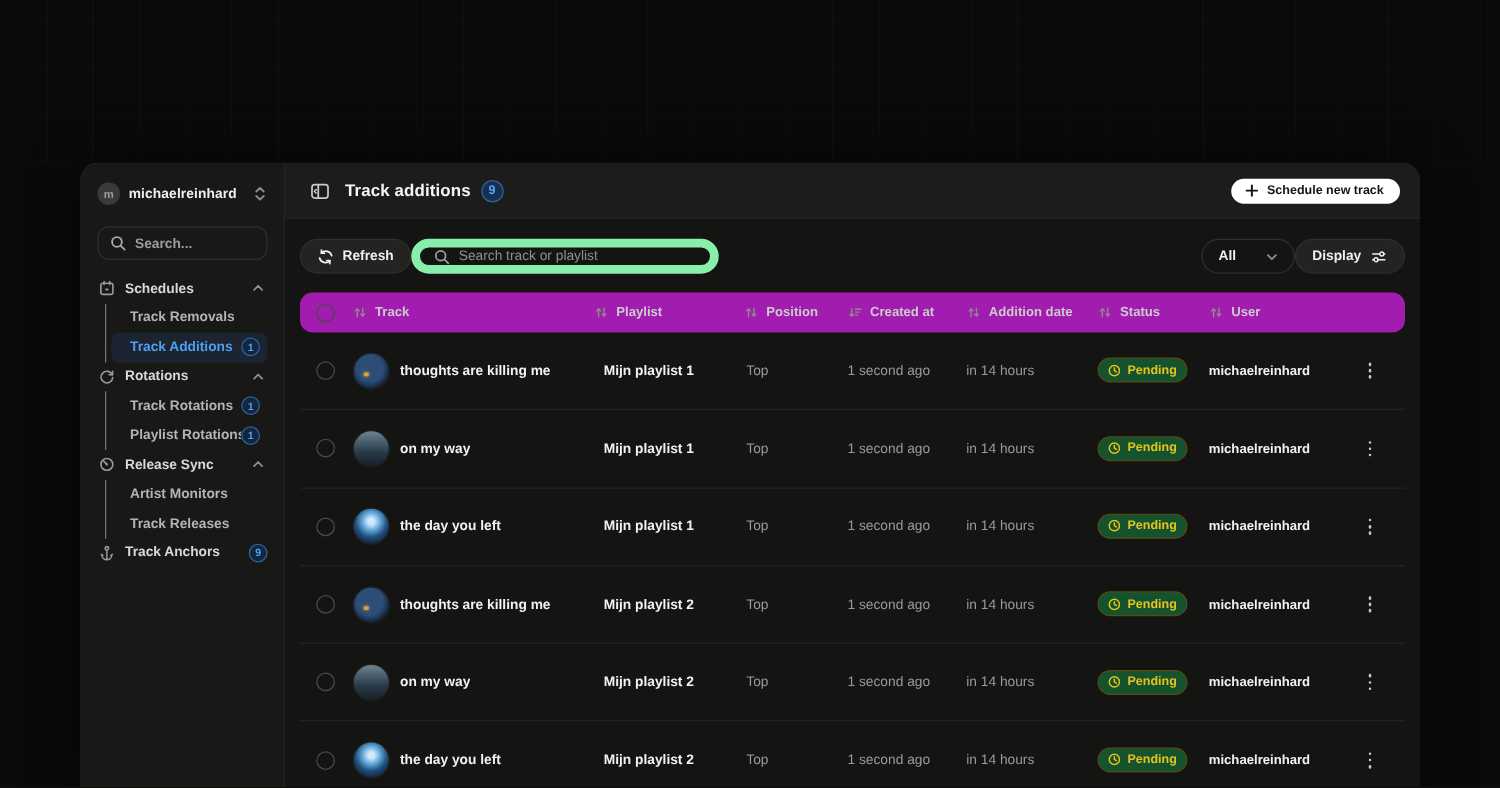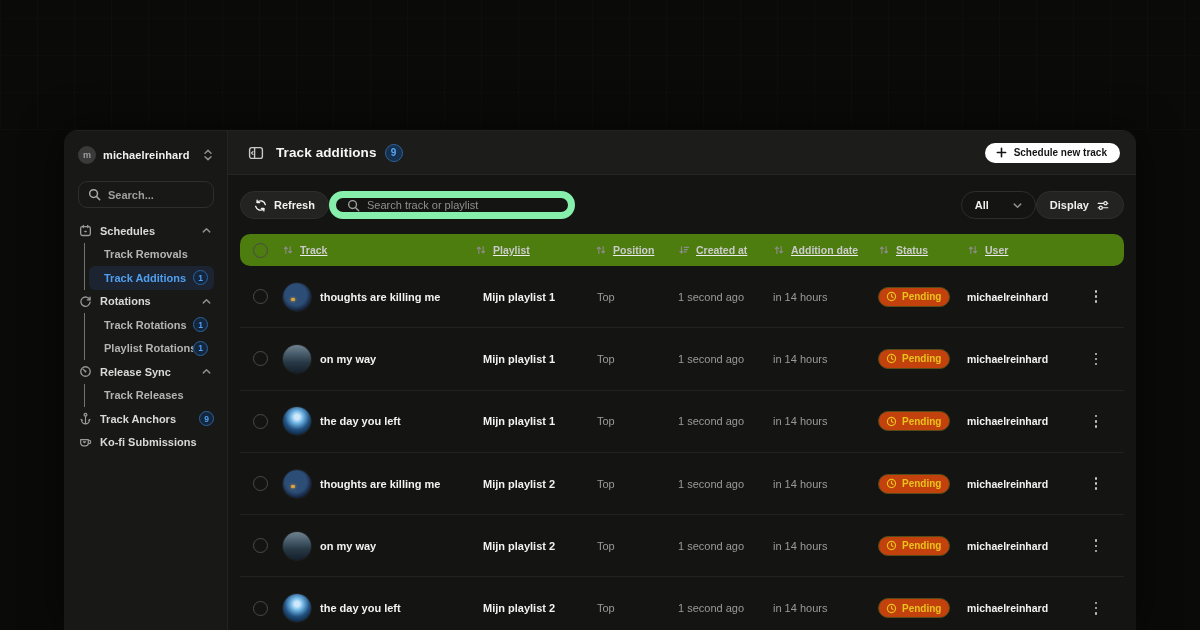--- a/index.html
+++ b/index.html
@@ -77,39 +77,39 @@
   .tsearch input::placeholder { color:#8f8f8f; }
   .spacer { flex:1; }
   .select { height:28px; width:75px; border:1px solid #2e2e2d; background:transparent; border-radius:14px;
     color:#f0f0f0; font-size:11px; font-weight:bold; padding:0 10px 0 13px;
     display:flex; align-items:center; cursor:pointer; }
   .select .chev { margin-left:auto; }
 
   
   .table { margin:15px 12px 0 12px; flex:1; min-height:0; }
   .grid { display:grid; grid-template-columns:40px 195px 120px 83px 95px 105px 89px 1fr 56px; align-items:center; }
-  .thead { height:32px; background:#4d7c0f; border-radius:10px;text-decoration:underline; }
+  .thead { height:32px; background:#a21caf; border-radius:10px; }
   .hcell { display:flex; align-items:center; gap:6px; font-size:10.5px; font-weight:bold;
     color:#cbcbcb; cursor:pointer; white-space:nowrap; }
   .sorticon { color:#8d8d8d; display:flex; flex:none; }
   .cb { width:15px; height:15px; border-radius:50%; border:1.5px solid #4a4a49; display:block;
     margin:0 auto; cursor:pointer; }
   .trow { height:62.3px; border-bottom:1px solid #222221; }
   .c-track { display:flex; align-items:center; gap:9px; padding-left:3px; min-width:0; }
   .art { width:28px; height:28px; border-radius:50%; flex:none; box-shadow:0 0 0 1px rgba(255,255,255,.05); }
   .art[data-art="thoughts"]{ background:radial-gradient(circle at 46% 42%, #2c4d76 0 48%, #14233c 72%, #0a1322 100%); position:relative; }
   .art[data-art="thoughts"]::after{ content:""; position:absolute; left:8px; top:15px; width:4px; height:3px;
     background:#d9a33c; border-radius:1px; box-shadow:0 0 3px #d9a33c; }
   .art[data-art="onmyway"]{ background:linear-gradient(180deg,#70828f 0%,#4a5f6e 30%,#273845 62%,#15202b 100%); }
   .art[data-art="dayleft"]{ background:radial-gradient(circle at 50% 36%, #cfe9fb 0 11%, #6fb4e4 28%, #20507f 55%, #0a1828 88%); }
   .ttl { font-size:11px; font-weight:bold; color:#f2f2f2; white-space:nowrap; overflow:hidden; }
   .bold11 { font-size:11px; font-weight:bold; color:#f2f2f2; white-space:nowrap; }
   .muted { font-size:11px; color:#9a9a9a; white-space:nowrap; }
   .user-cell { font-size:10.5px; font-weight:bold; color:#f2f2f2; white-space:nowrap; overflow:hidden; }
-  .pending { height:20px; border-radius:10px; border:1px solid #564a17; background:#c2410c;
+  .pending { height:20px; border-radius:10px; border:1px solid #564a17; background:#14532d;
     color:#e9c31b; display:inline-flex; align-items:center; gap:5px; padding:0 8px 0 7px;
     font-size:10px; font-weight:bold; }
   .kebab { display:flex; flex-direction:column; gap:2.5px; align-items:center; margin:0 auto;
     width:18px; padding:3px 0; cursor:pointer; }
   .kebab i { width:2.6px; height:2.6px; border-radius:50%; background:#c6c6c6; }
   svg { display:block; }
 </style>
 </head>
 <body>
 
@@ -197,46 +197,39 @@
         </span>
         <span class="nlbl">Release Sync</span>
         <span class="chev">
           <svg width="11" height="11" viewBox="0 0 12 12">
               <path d="M2.5 7.5 6 4l3.5 3.5" fill="none" stroke="currentColor" stroke-width="1.6" stroke-linecap="round" stroke-linejoin="round"></path>
             </svg>
         </span>
       </div>
       <div class="subgroup">
         <div class="nav-sub">
+          <span class="nlbl">Artist Monitors</span>
+        </div>
+        <div class="nav-sub">
           <span class="nlbl">Track Releases</span>
         </div>
       </div>
 
       <div class="nav-top">
         <span class="nico">
           <svg width="13" height="13" viewBox="0 0 14 14">
               <circle cx="7" cy="2.9" r="1.5" fill="none" stroke="currentColor" stroke-width="1.3"></circle>
               <path d="M7 4.4V12M2.8 8.6a4.2 4.2 0 0 0 8.4 0M2.2 8l1.4.9M11.8 8l-1.4.9" fill="none" stroke="currentColor" stroke-width="1.3" stroke-linecap="round"></path>
             </svg>
         </span>
         <span class="nlbl">Track Anchors</span>
         <span class="nbadge">9</span>
       </div>
 
 
-      <div class="nav-top">
-        <span class="nico">
-          <svg width="13" height="13" viewBox="0 0 14 14">
-              <path d="M1.8 3.8h8.2v3.8a3 3 0 0 1-3 3H4.8a3 3 0 0 1-3-3z" fill="none" stroke="currentColor" stroke-width="1.3" stroke-linejoin="round"></path>
-              <path d="M10 4.8h.9a1.7 1.7 0 0 1 0 3.4H10" fill="none" stroke="currentColor" stroke-width="1.3"></path>
-              <path d="M4.4 5.9c.4-.8 1.5-.5 1.5.3 0-.8 1.1-1.1 1.5-.3.3.7-.5 1.4-1.5 2-1-.6-1.8-1.3-1.5-2z" fill="currentColor"></path>
-            </svg>
-        </span>
-        <span class="nlbl">Ko-fi Submissions</span>
-      </div>
     </div>
   </div>
 
   <div class="main">
 
     <div class="mhead">
       <span class="collapse">
         <svg width="16" height="16" viewBox="0 0 16 16">
             <rect x="1.6" y="2.6" width="12.8" height="10.8" rx="2.2" fill="none" stroke="currentColor" stroke-width="1.4"></rect>
             <path d="M6.6 2.6v10.8" stroke="currentColor" stroke-width="1.4"></path>

